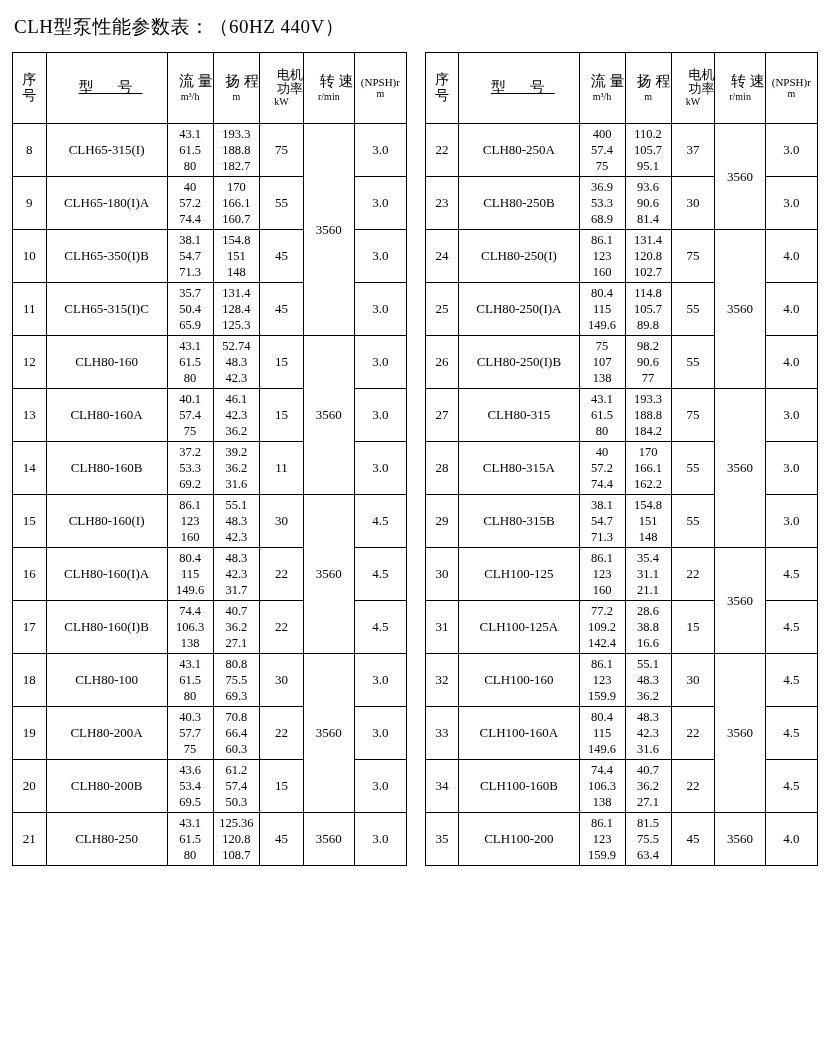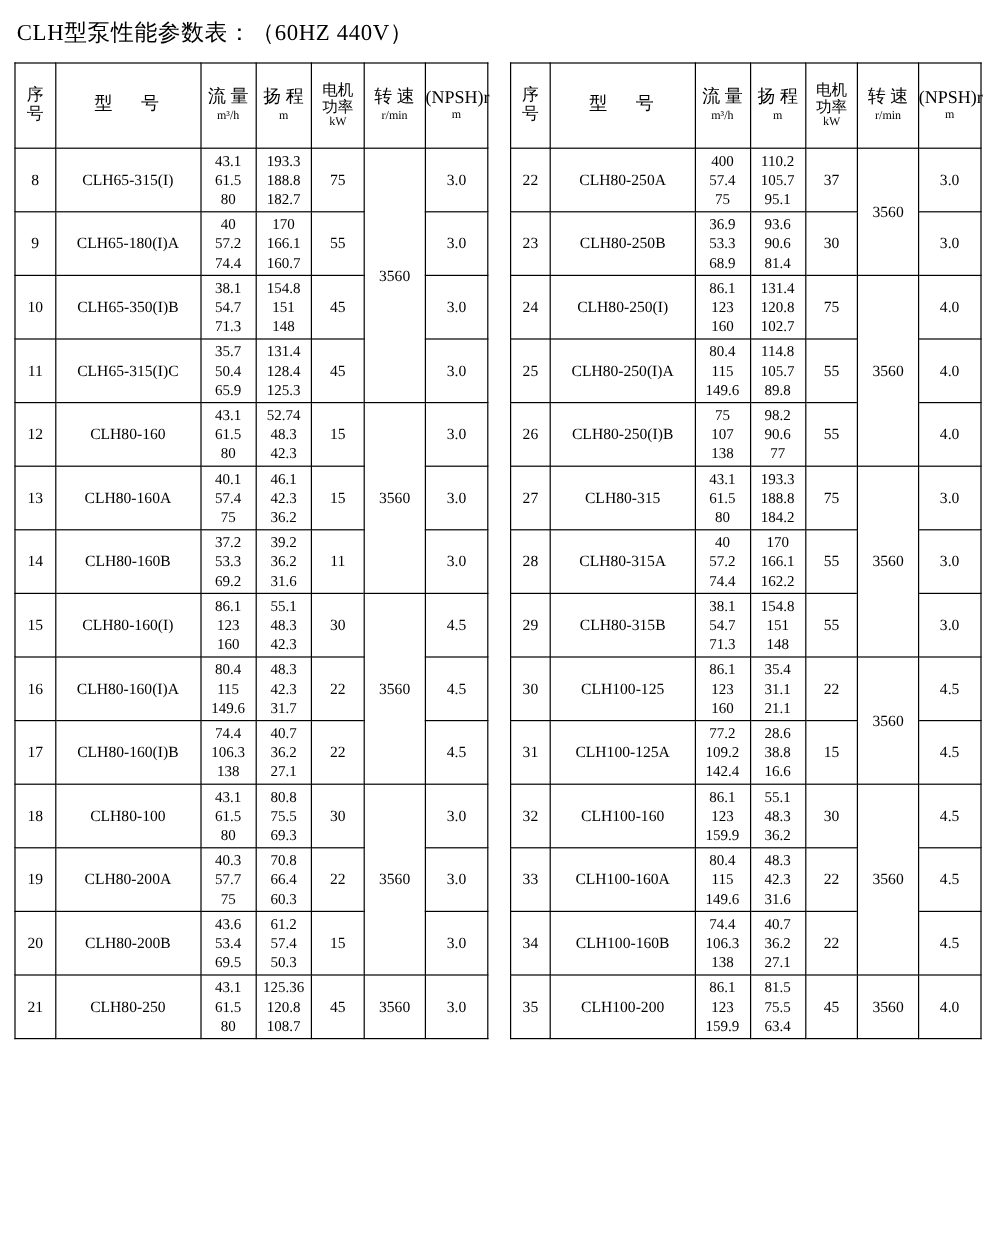--- a/index.html
+++ b/index.html
@@ -49,37 +49,39 @@
   }
   
   .hdr td {
     height: 70px;
     font-size: 14px;
     line-height: 1.05;
   }
   .hdr .h-cn {
     font-size: 15px;
     display: block;
+    text-align: right;
   }
   .hdr .h-unit {
     font-size: 10px;
     display: block;
     margin-top: 2px;
   }
   .hdr .h-seq {
     font-size: 14px;
     line-height: 1.1;
   }
   .hdr .h-model {
     font-size: 15px;
     letter-spacing: 10px;
     padding-left: 8px;
+    text-decoration: underline;
   }
   .hdr .h-npsh {
-    font-size: 15px;
+    font-size: 11px;
     display: block;
   }
   .hdr .h-npsh-sub {
     font-size: 10px;
     display: block;
   }
   
   col.c-seq   { width: 32px; }
   col.c-model { width: 115px; }
   col.c-flow  { width: 44px; }

